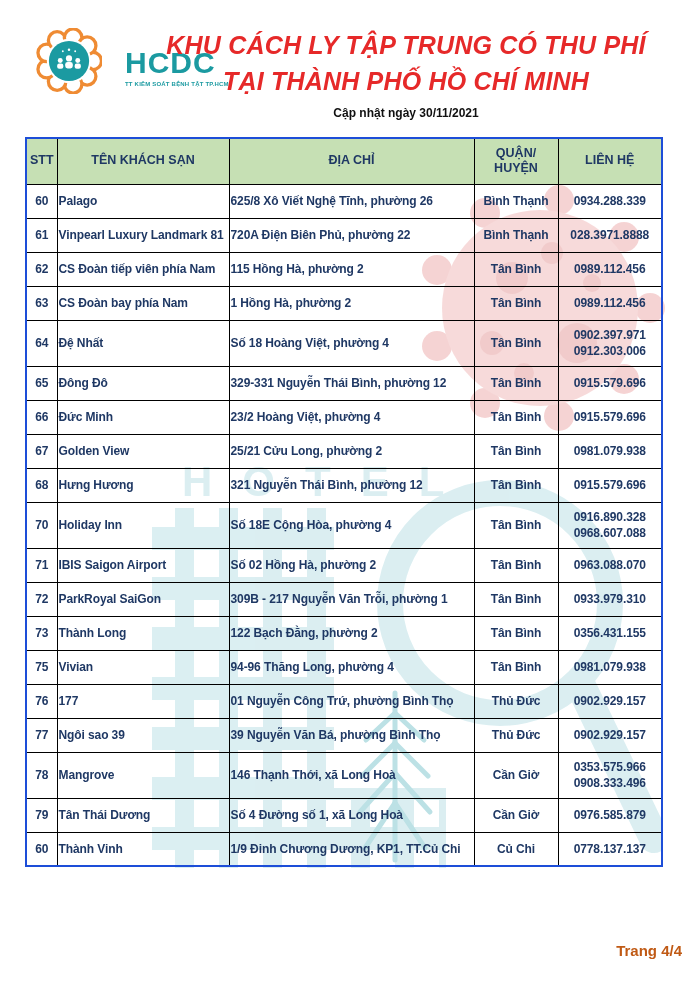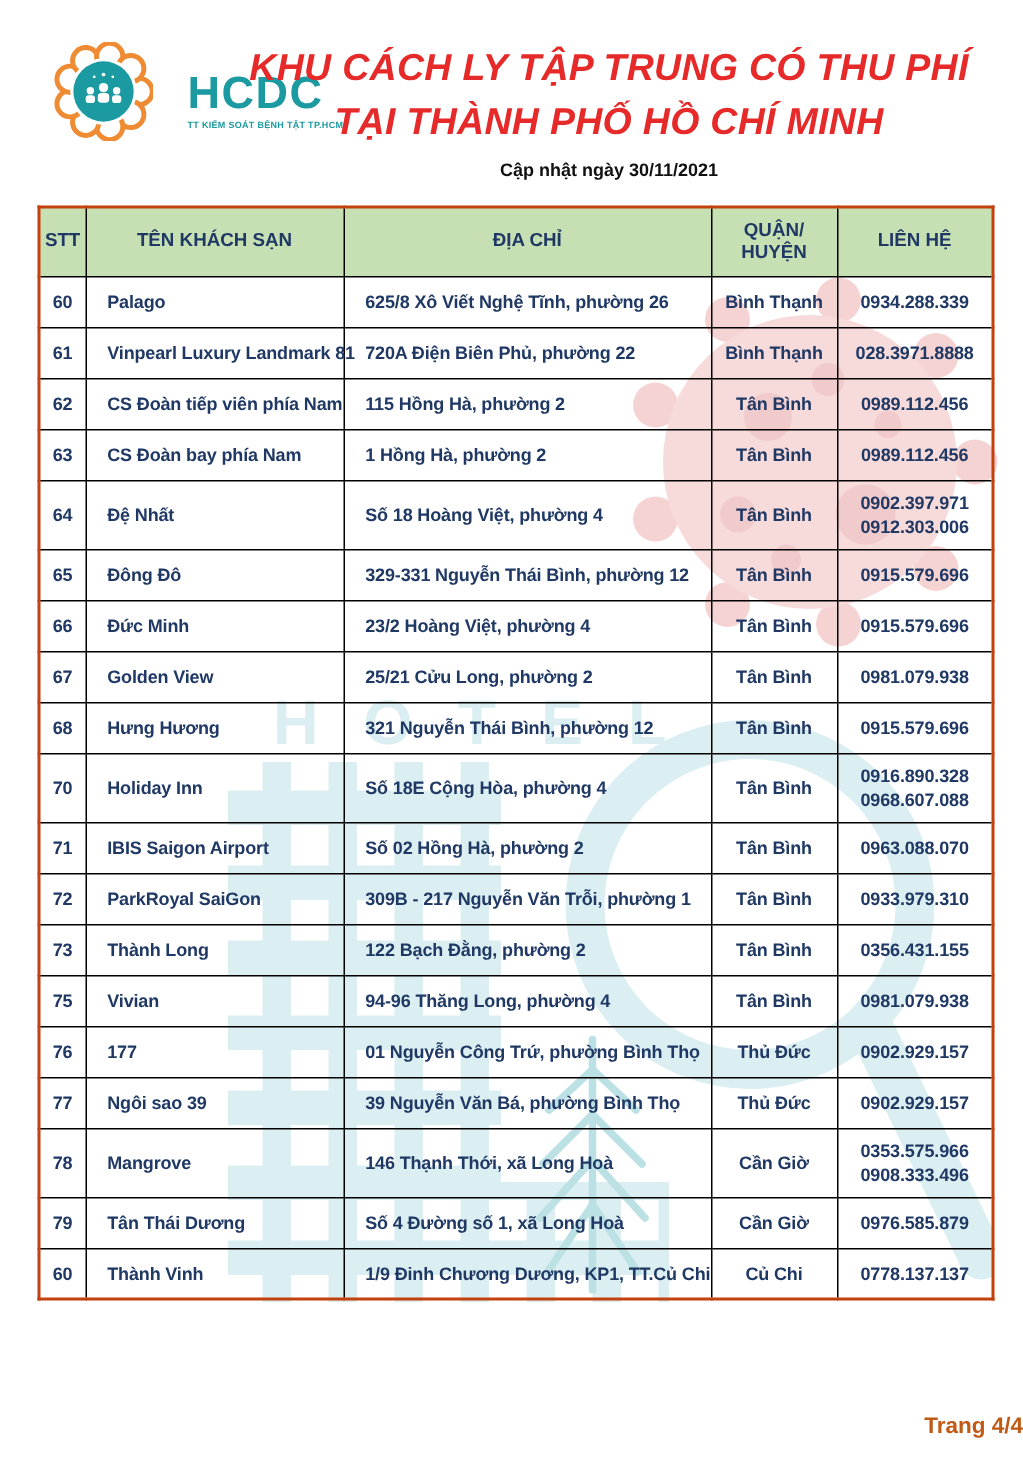--- a/index.html
+++ b/index.html
@@ -30,33 +30,33 @@
   .updated{margin-top:7px;color:#101010;font-weight:bold;font-size:12px;}
 
   
   .wm{position:absolute;z-index:1;pointer-events:none;}
   .wm-virus{left:392px;top:158px;}
   .wm-hotel{left:140px;top:438px;}
 
   
   table.main{position:absolute;left:25px;top:137px;width:636px;z-index:2;
     border-collapse:collapse;table-layout:fixed;background:transparent;
-    border:2px solid #c2410c;}
+    border:2px solid #1d4ed8;}
   col.c-stt{width:31px;} col.c-name{width:172px;} col.c-addr{width:245px;}
   col.c-dist{width:84px;} col.c-cont{width:104px;}
   th,td{border:1px solid #000;}
   thead tr{height:46px;}
   th{background:var(--header-green);color:var(--text-navy);font-size:12.5px;font-weight:bold;
      text-align:center;vertical-align:middle;line-height:1.25;padding:2px;}
   tbody tr{height:34px;}
   tbody tr.tall{height:46px;}
   td{color:var(--text-navy);font-size:12px;font-weight:bold;vertical-align:middle;
      padding:2px 3px;white-space:nowrap;overflow:visible;letter-spacing:-.1px;}
   td.center{text-align:center;}
-  td.left{text-align:left;padding-left:14px;}
+  td.left{text-align:left;padding-left:1px;}
   td .contact-lines{white-space:pre-line;line-height:1.35;}
 
   
   .footer{position:absolute;left:0;top:942px;width:682px;text-align:right;
     color:var(--footer-orange);font-weight:bold;font-size:15px;z-index:3;}
 </style>
 </head>
 <body>
 
 <div class="canvas">

